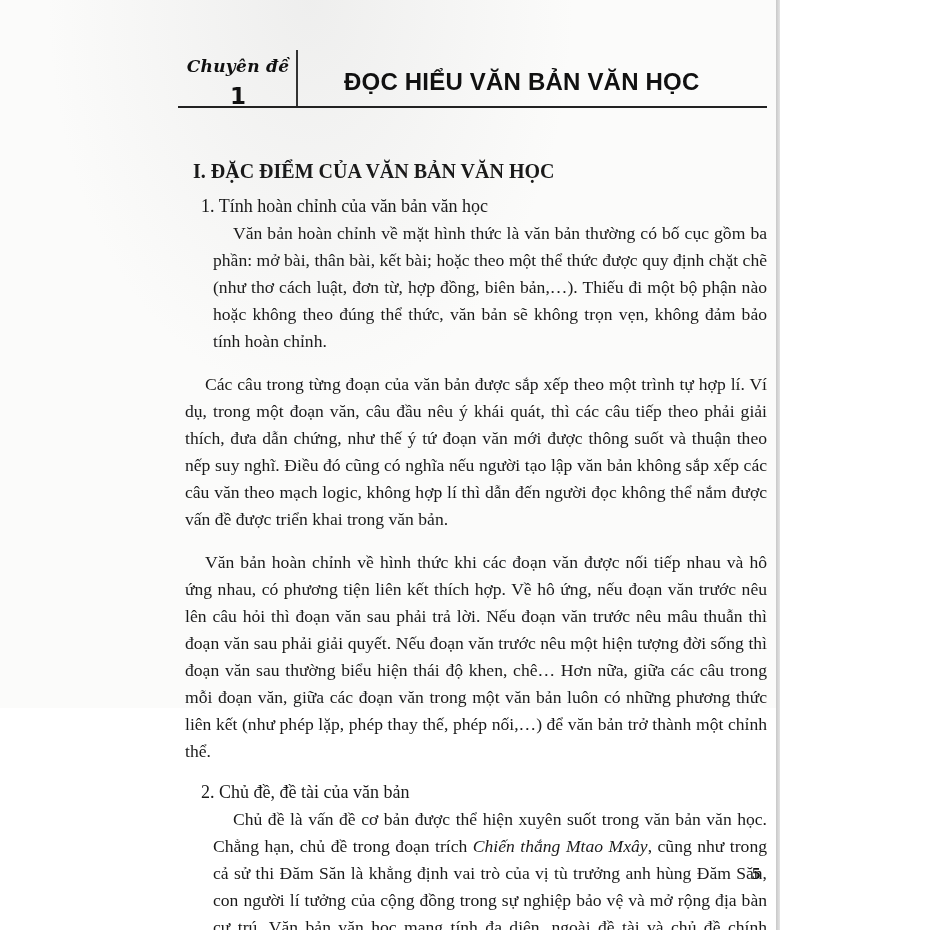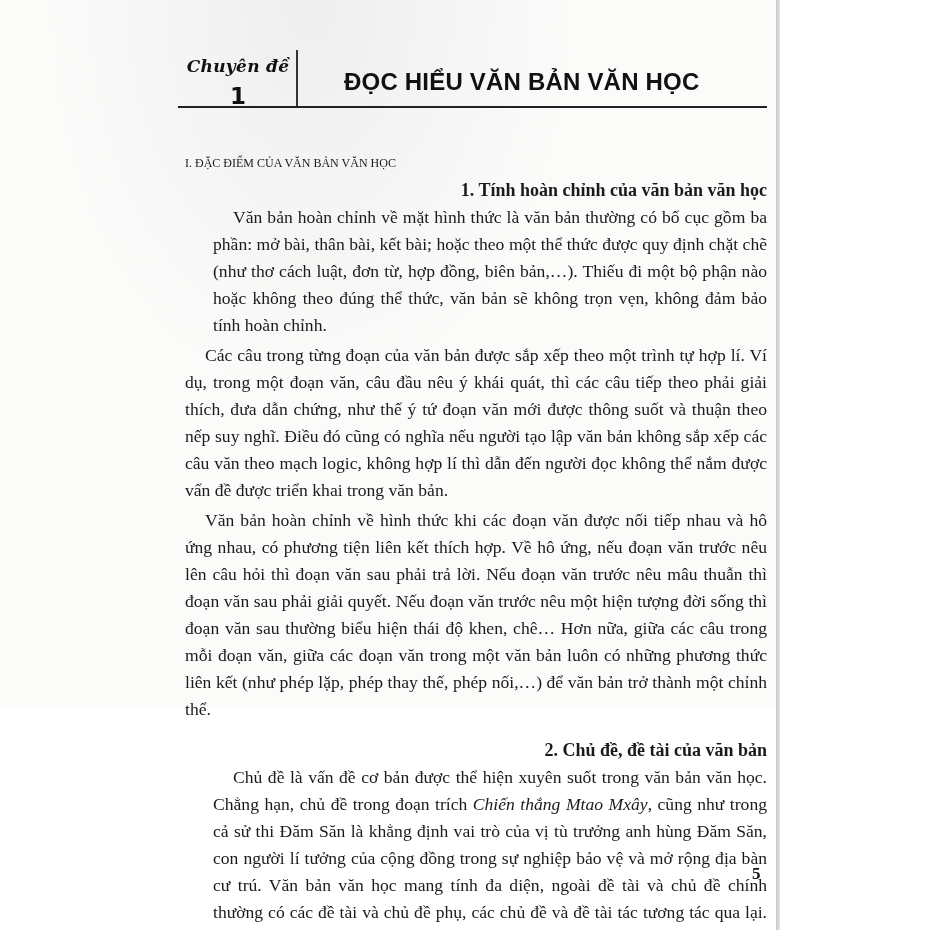--- a/index.html
+++ b/index.html
@@ -91,41 +91,40 @@
       left: 185px;
       top: 150px;
       width: 582px;
       font-family: "Liberation Serif", serif;
       font-size: 17.6px;
       line-height: 27px;
       color: #1a1a1a;
     }
     .section-heading {
       font-family: "Liberation Serif", serif;
-      font-weight: normal;
-      font-size: 12px;
-      margin: 0;
+      font-weight: bold;
+      font-size: 20px;
+      margin: 8px;
       padding: 0;
       line-height: 27px;
     }
     .sub-heading {
-      font-weight: bold;
+      font-weight: normal;
       font-size: 18px;
       margin: 0;
       padding-left: 16px;
       line-height: 27px;
-      text-align: right;
     }
     .para {
       margin: 0;
       text-align: justify;
       text-indent: 20px;
       line-height: 27px;
     }
-    .para + .para { margin-top: 3px; }
+    .para + .para { margin-top: 16px; }
     .sub-heading + .para { margin-top: 0; margin-left: 28px; }
     .para + .sub-heading { margin-top: 14px; }
     .em { font-style: italic; }
     .page-number {
       position: absolute;
       left: 752px;
       top: 864px;
       font-family: "Liberation Serif", serif;
       font-weight: bold;
       font-size: 17px;

